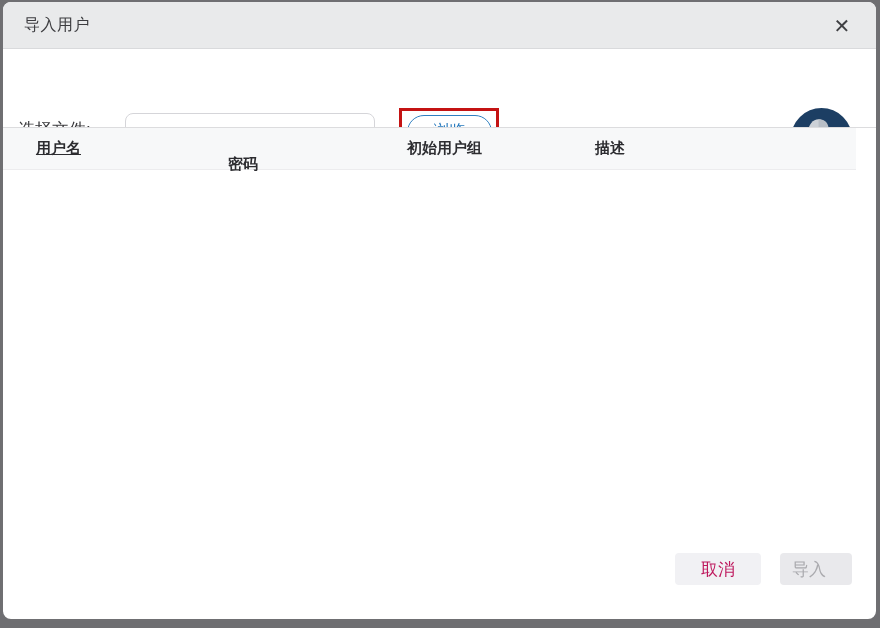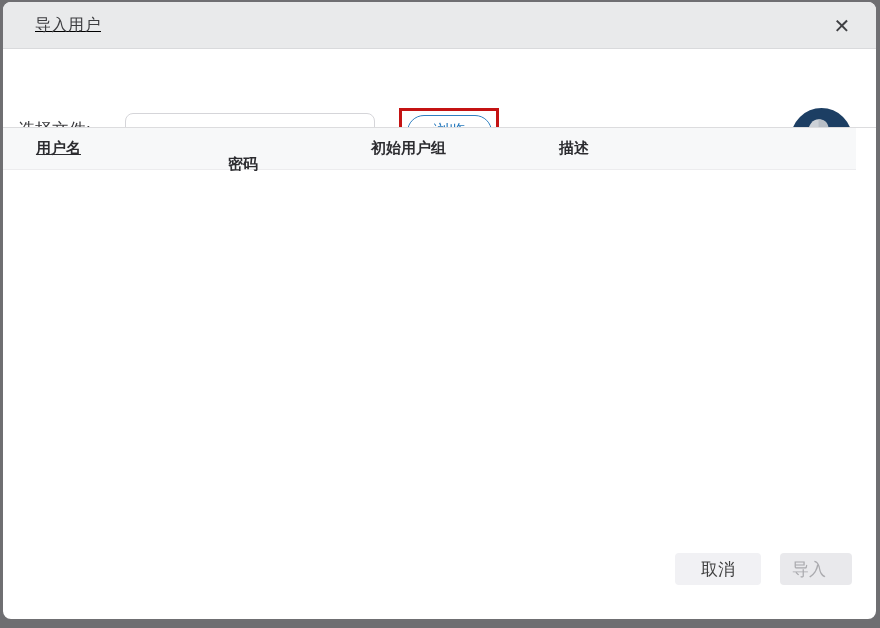--- a/index.html
+++ b/index.html
@@ -19,22 +19,21 @@
     overflow: hidden;
   }
   .titlebar {
     position: absolute;
     left: 0; top: 0; right: 0;
     height: 47px;
     background: #e9eaeb;
     border-bottom: 1px solid #d9dadc;
     display: flex;
     align-items: center;
-    padding-left: 32px;
-    text-decoration: underline;
+    padding-left: 21px;
   }
   .title {
     font-size: 16px;
     color: #3d3d40;
     letter-spacing: 0.5px;
   }
   .close-btn {
     position: absolute;
     right: 20px; top: 10px;
     width: 28px; height: 28px;
@@ -109,21 +108,21 @@
     display: flex;
     align-items: center;
   }
   .th {
     font-size: 15px;
     font-weight: 700;
     color: #2c2c30;
   }
   .col-0 { width: 225px; padding-left: 33px; text-decoration: underline; }
   .col-1 { width: 143px; margin-top: 32px; }
-  .col-2 { width: 188px; }
+  .col-2 { width: 188px; margin-left: 36px; }
   .col-3 { width: 169px; }
   .col-4 { flex: 1; }
   .table-body {
     position: absolute;
     left: 0; top: 169px; right: 0; bottom: 70px;
     background: #ffffff;
   }
   .footer {
     position: absolute;
     right: 24px; bottom: 34px;
@@ -134,21 +133,21 @@
     height: 32px;
     border: none;
     border-radius: 4px;
     font-size: 17px;
     font-family: inherit;
     padding: 0 26px;
     cursor: pointer;
   }
   .btn-cancel {
     background: #f1f1f4;
-    color: #404040;
+    color: #be185d;
     text-align: center;
   }
   .btn-import {
     background: #e9e9ec;
     color: #aaaaae;
     cursor: default;
     padding-left: 12px;
   }
 </style>
 </head>

